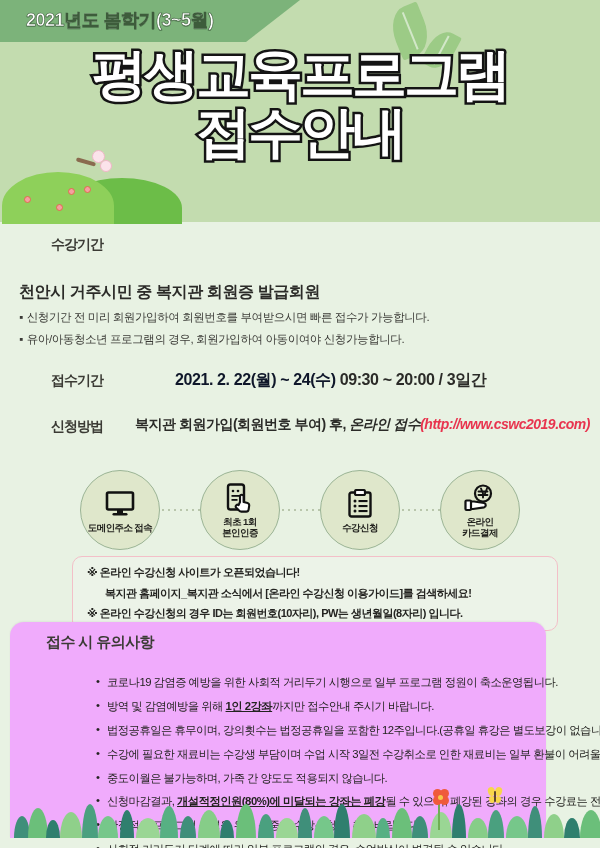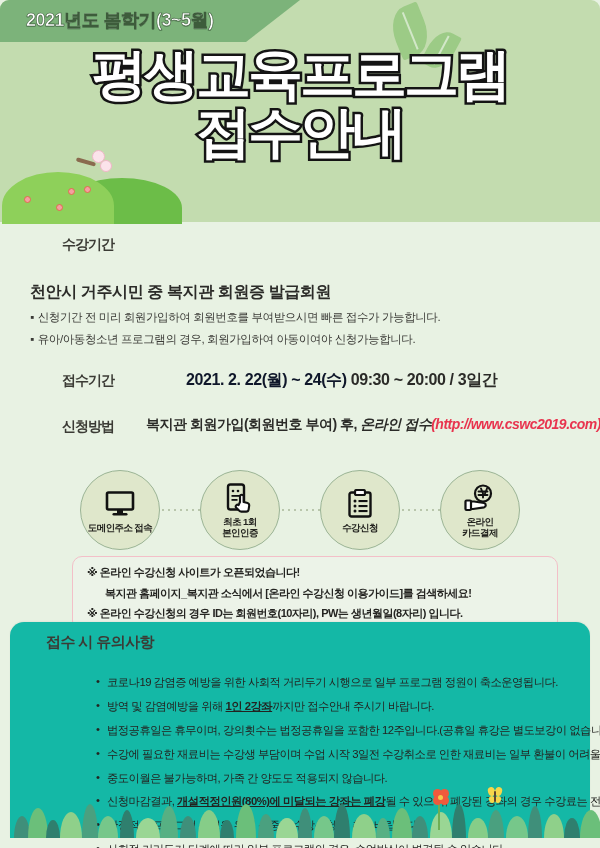--- a/index.html
+++ b/index.html
@@ -5,21 +5,20 @@
   html,body{margin:0;padding:0;}
   body{
     width:600px;height:848px;
     font-family:"Liberation Sans","DejaVu Sans",sans-serif;
     background:#e8f2e3;
     overflow:hidden;
   }
   #poster{
     position:relative;width:600px;height:848px;overflow:hidden;
     background:#e8f2e3;
-    border-radius:9px;
   }
 
   
   .top-field{
     position:absolute;left:0;top:0;width:600px;height:222px;
     background:#c3dcaf;
   }
   .banner{
     position:absolute;left:0;top:0;width:300px;height:42px;
     background:#7cb37a;
@@ -47,21 +46,21 @@
 
   .leaf{position:absolute;background:#9ccb86;border-radius:60% 5% 60% 5%;}
   .leaf .vein{position:absolute;left:50%;top:10%;width:1.5px;height:80%;
     background:rgba(255,255,255,.55);transform:translateX(-50%) rotate(0deg);}
   .bush{position:absolute;border-radius:50% 50% 0 0 / 65% 65% 0 0;}
   .dotflower{position:absolute;width:5px;height:5px;border-radius:50%;
     background:#f4a0a0;border:1px solid #e06b50;}
   .butterfly-w{position:absolute;border-radius:50%;}
 
   
-  .info{position:absolute;left:16px;top:232px;width:548px;}
+  .info{position:absolute;left:5px;top:232px;width:548px;}
   .row{position:relative;display:flex;align-items:flex-start;margin-bottom:4px;}
   .pill{
     position:relative;width:88px;flex:0 0 88px;text-align:center;
     font-size:14px;font-weight:bold;color:#3b3b35;letter-spacing:-1px;
     padding:2px 0 4px 0;margin-left:28px;
   }
   .pill::after{
     content:"";position:absolute;left:4px;right:4px;bottom:0;height:9px;
     background:#ffda6b;border-radius:6px;z-index:-1;
   }
@@ -113,22 +112,22 @@
     border:1.6px solid #f3bfc8;border-radius:10px;
     background:#ecf3e8;padding:7px 14px 8px 14px;
   }
   .pinkbox p{margin:0 0 4px 0;font-size:11px;color:#242421;
     letter-spacing:-0.5px;line-height:1.5;font-weight:bold;}
   .pinkbox p:last-child{margin-bottom:0;}
   .pinkbox .indent{padding-left:18px;}
 
   
   .panel{
-    position:absolute;left:10px;top:622px;width:580px;height:216px;
-    background:#14b8a6;border-radius:14px 14px 0 0;
+    position:absolute;left:10px;top:622px;width:536px;height:216px;
+    background:#f0abfc;border-radius:14px 14px 0 0;
     box-shadow:0 -1px 2px rgba(0,0,0,.05);
   }
   .panel-title{
     position:absolute;left:32px;top:10px;
     font-size:15px;font-weight:bold;color:#3b3b35;letter-spacing:-0.6px;
     padding:1px 8px 3px 4px;
   }
   .panel-title::after{
     content:"";position:absolute;left:0;right:0;bottom:1px;height:10px;
     background:#ffda6b;border-radius:6px;z-index:-1;

